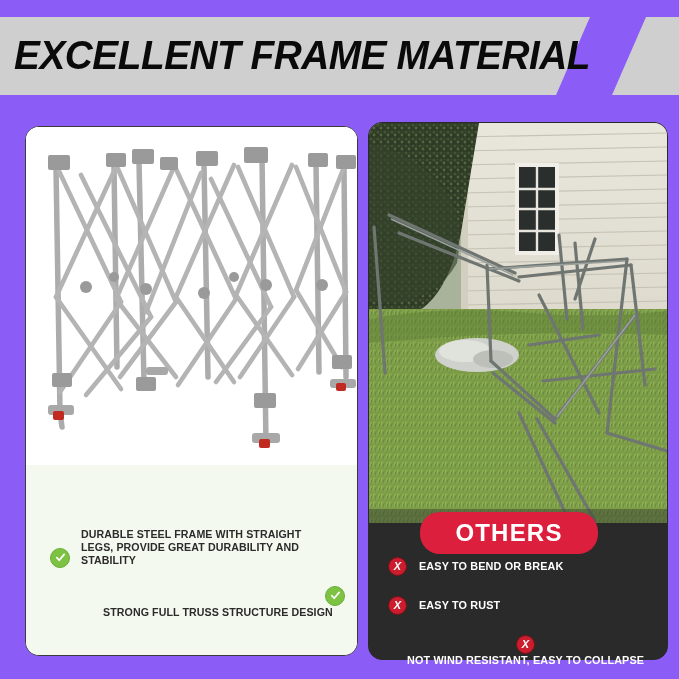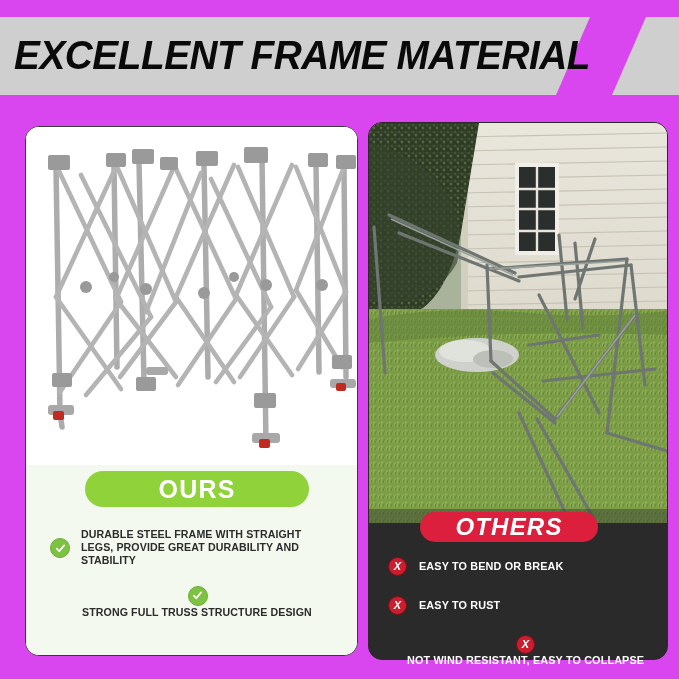--- a/index.html
+++ b/index.html
@@ -3,21 +3,21 @@
 <meta charset="utf-8">
 <style>
   html,body{margin:0;padding:0;}
   body{
     width:679px;height:679px;
     background:#F4F4F4;
     font-family:"Liberation Sans", sans-serif;
     overflow:hidden;
     position:relative;
   }
-  .page{position:absolute;inset:0;background:#d946ef;}
+  .page{position:absolute;inset:0;background:#8b5cf6;}
 
   
   .header{position:absolute;left:0;top:17px;width:679px;height:78px;}
   .header-band{
     position:absolute;left:0;top:0;height:78px;width:590px;
     background:#CFCFCF;
     -webkit-clip-path:polygon(0 0,590px 0,556px 78px,0 78px);
     clip-path:polygon(0 0,590px 0,556px 78px,0 78px);
   }
   .header-band-2{
@@ -65,28 +65,27 @@
     display:flex;align-items:center;justify-content:center;
     color:#FFFFFF;font-weight:bold;
     letter-spacing:1.2px;
   }
   .pill-ours{
     left:85px;top:471px;width:224px;height:36px;
     background:#8FD239;font-size:25px;
     z-index:5;
   }
   .pill-others{
-    left:420px;top:512px;width:178px;height:30px;
+    left:420px;top:512px;width:178px;height:42px;
     background:#DC1F3C;font-size:24px;
     z-index:6;
-    font-style:italic;
   }
 
   .bullets-left{position:absolute;left:50px;top:528px;width:295px;z-index:4;}
-  .row{display:flex;align-items:center;margin-bottom:17px;}
+  .row{display:flex;align-items:flex-end;margin-bottom:17px;}
   .row:last-child{margin-bottom:0;flex-direction:column;}
   .ico{flex:0 0 auto;width:18px;height:18px;border-radius:50%;
        display:flex;align-items:center;justify-content:center;margin-top:1px;}
   .ico-check{background:#7DC242;border:1px solid #6BAE36;}
   .ico-check svg{width:11px;height:11px;display:block;}
   .ico-x{background:#CC1D2E;border:1.5px solid #7A1119;width:17px;height:17px;}
   .ico-x span{color:#FFFFFF;font-size:11px;font-weight:bold;font-style:italic;line-height:1;}
   .btxt{
     margin-left:11px;font-size:11.2px;line-height:13.2px;
     font-weight:bold;color:#2B2B2B;letter-spacing:0.1px;
@@ -300,21 +299,20 @@
           <line x1="188" y1="294" x2="266" y2="192"></line>
         </g>
 
         <rect x="0" y="386" width="298" height="14" fill="#3C4733" opacity="0.55"></rect>
       </svg>
     </div>
 
     <div class="right-dark"></div>
   </div>
 
-  <div class="pill pill-ours">OURS</div>
   <div class="pill pill-others">OTHERS</div>
 
   <div class="bullets-left">
     <div class="row">
       <span class="ico ico-check">
         <svg viewBox="0 0 12 12">
             <path d="M2 6.2 L4.6 9 L10 2.6" stroke="#FFFFFF" stroke-width="1.9" fill="none" stroke-linecap="round" stroke-linejoin="round"></path>
           </svg>
       </span>
       <span class="btxt">DURABLE STEEL FRAME WITH STRAIGHT LEGS, PROVIDE GREAT DURABILITY AND STABILITY</span>

